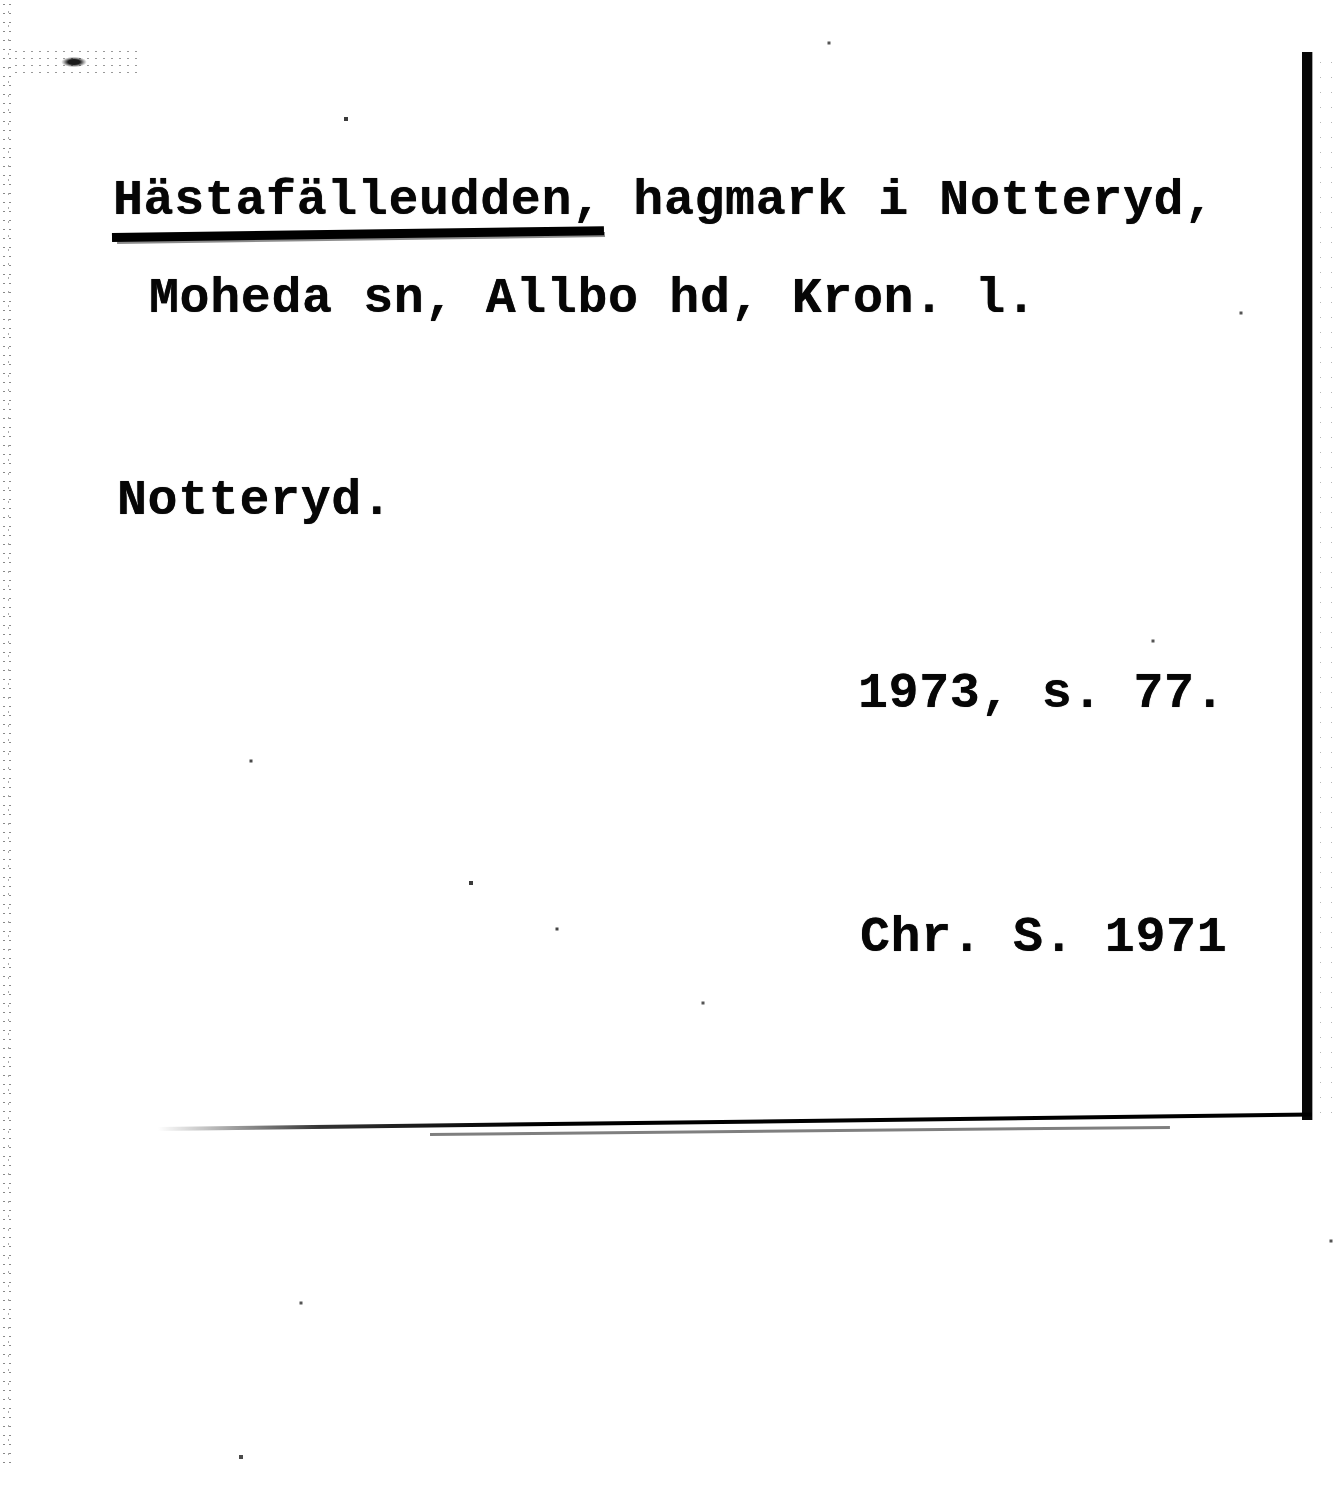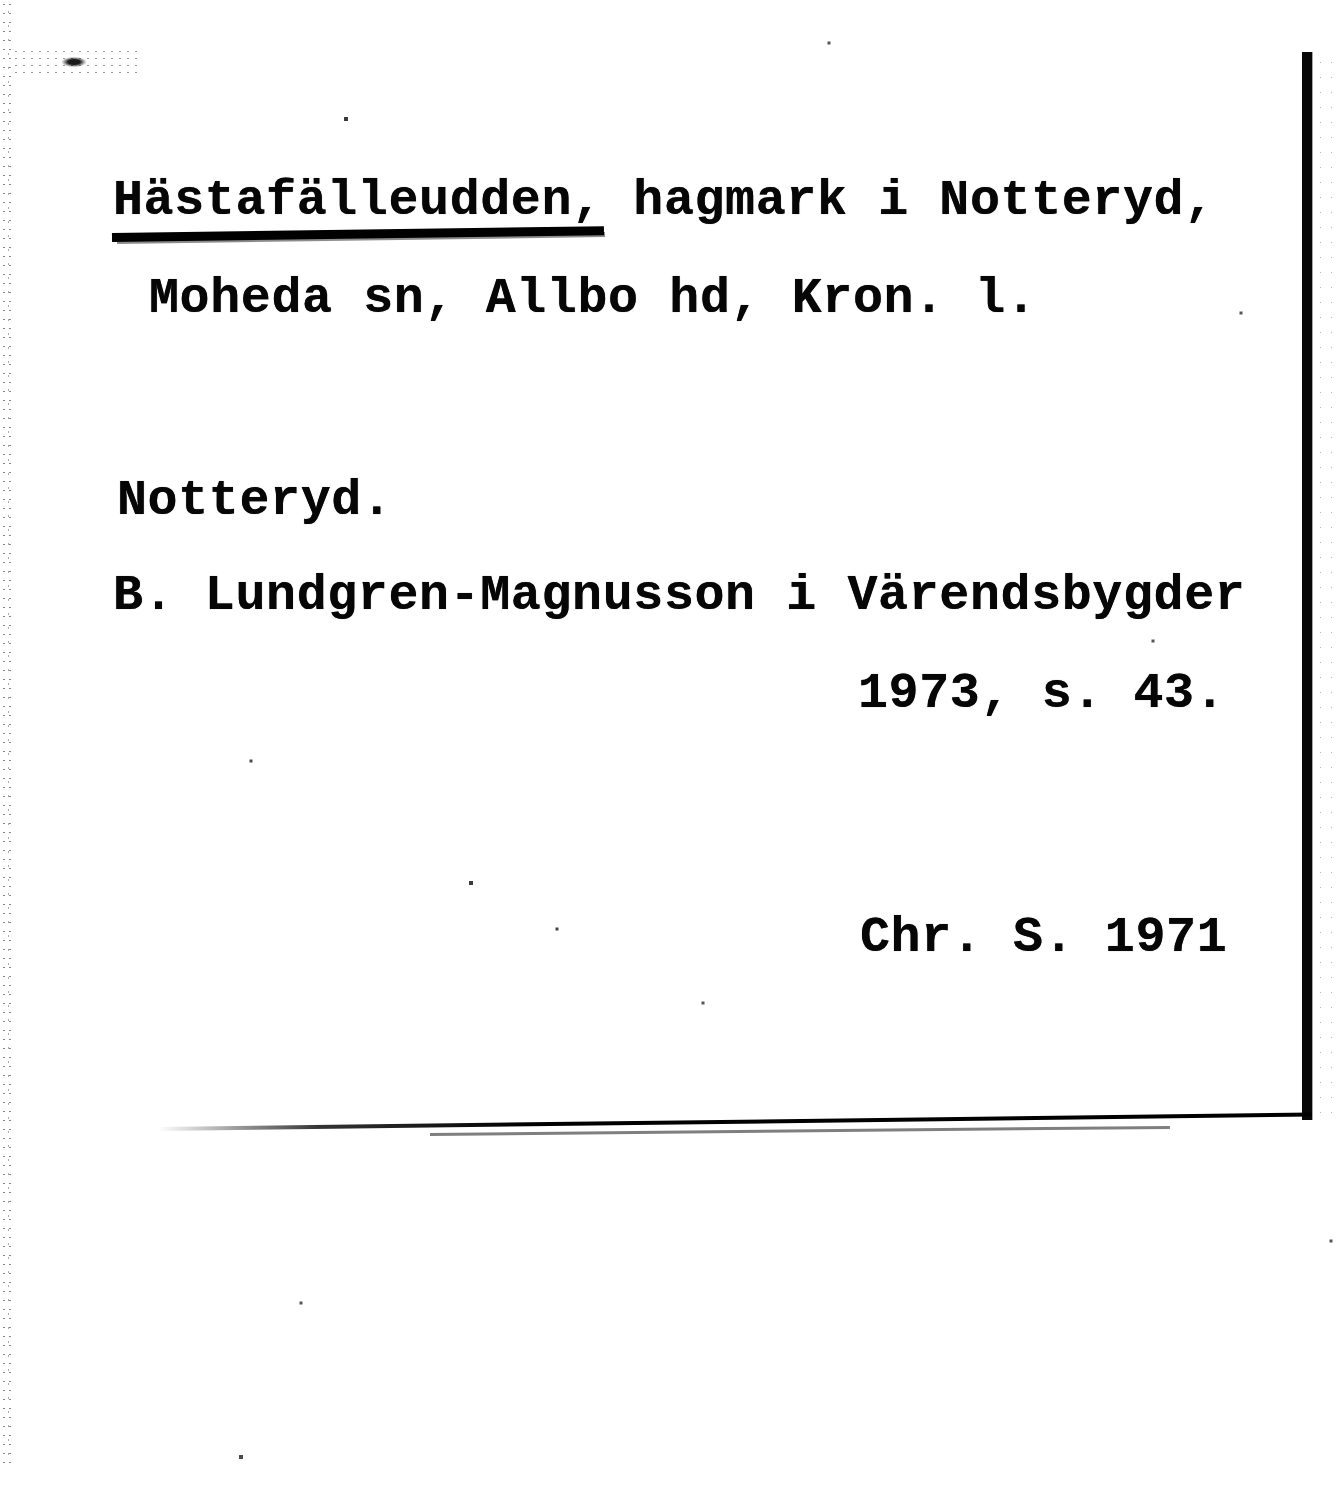--- a/index.html
+++ b/index.html
@@ -144,23 +144,22 @@
   <div class="smudge"></div>
   <div class="specks"></div>
 
   <div class="tline l1"><span>Hästafälleudden</span><span>, hagmark i Notteryd,</span></div>
   <div class="pname-underline"></div>
 
   <div class="tline l2">Moheda sn, Allbo hd, Kron. l.</div>
 
   <div class="tline l3">Notteryd.</div>
 
-  <div class="tline l4">B. Lundgren-Magnusson i Värendsbygder</div>
 
-  <div class="tline l5">1973, s. 43.</div>
+  <div class="tline l5">1973, s. 77.</div>
 
   <div class="tline l6">Chr. S. 1971</div>
 
   <div class="vbar"></div>
   <div class="noise-right"></div>
   <div class="bottom-line"></div>
   <div class="bottom-line-fuzz"></div>
 
 </div>
 

